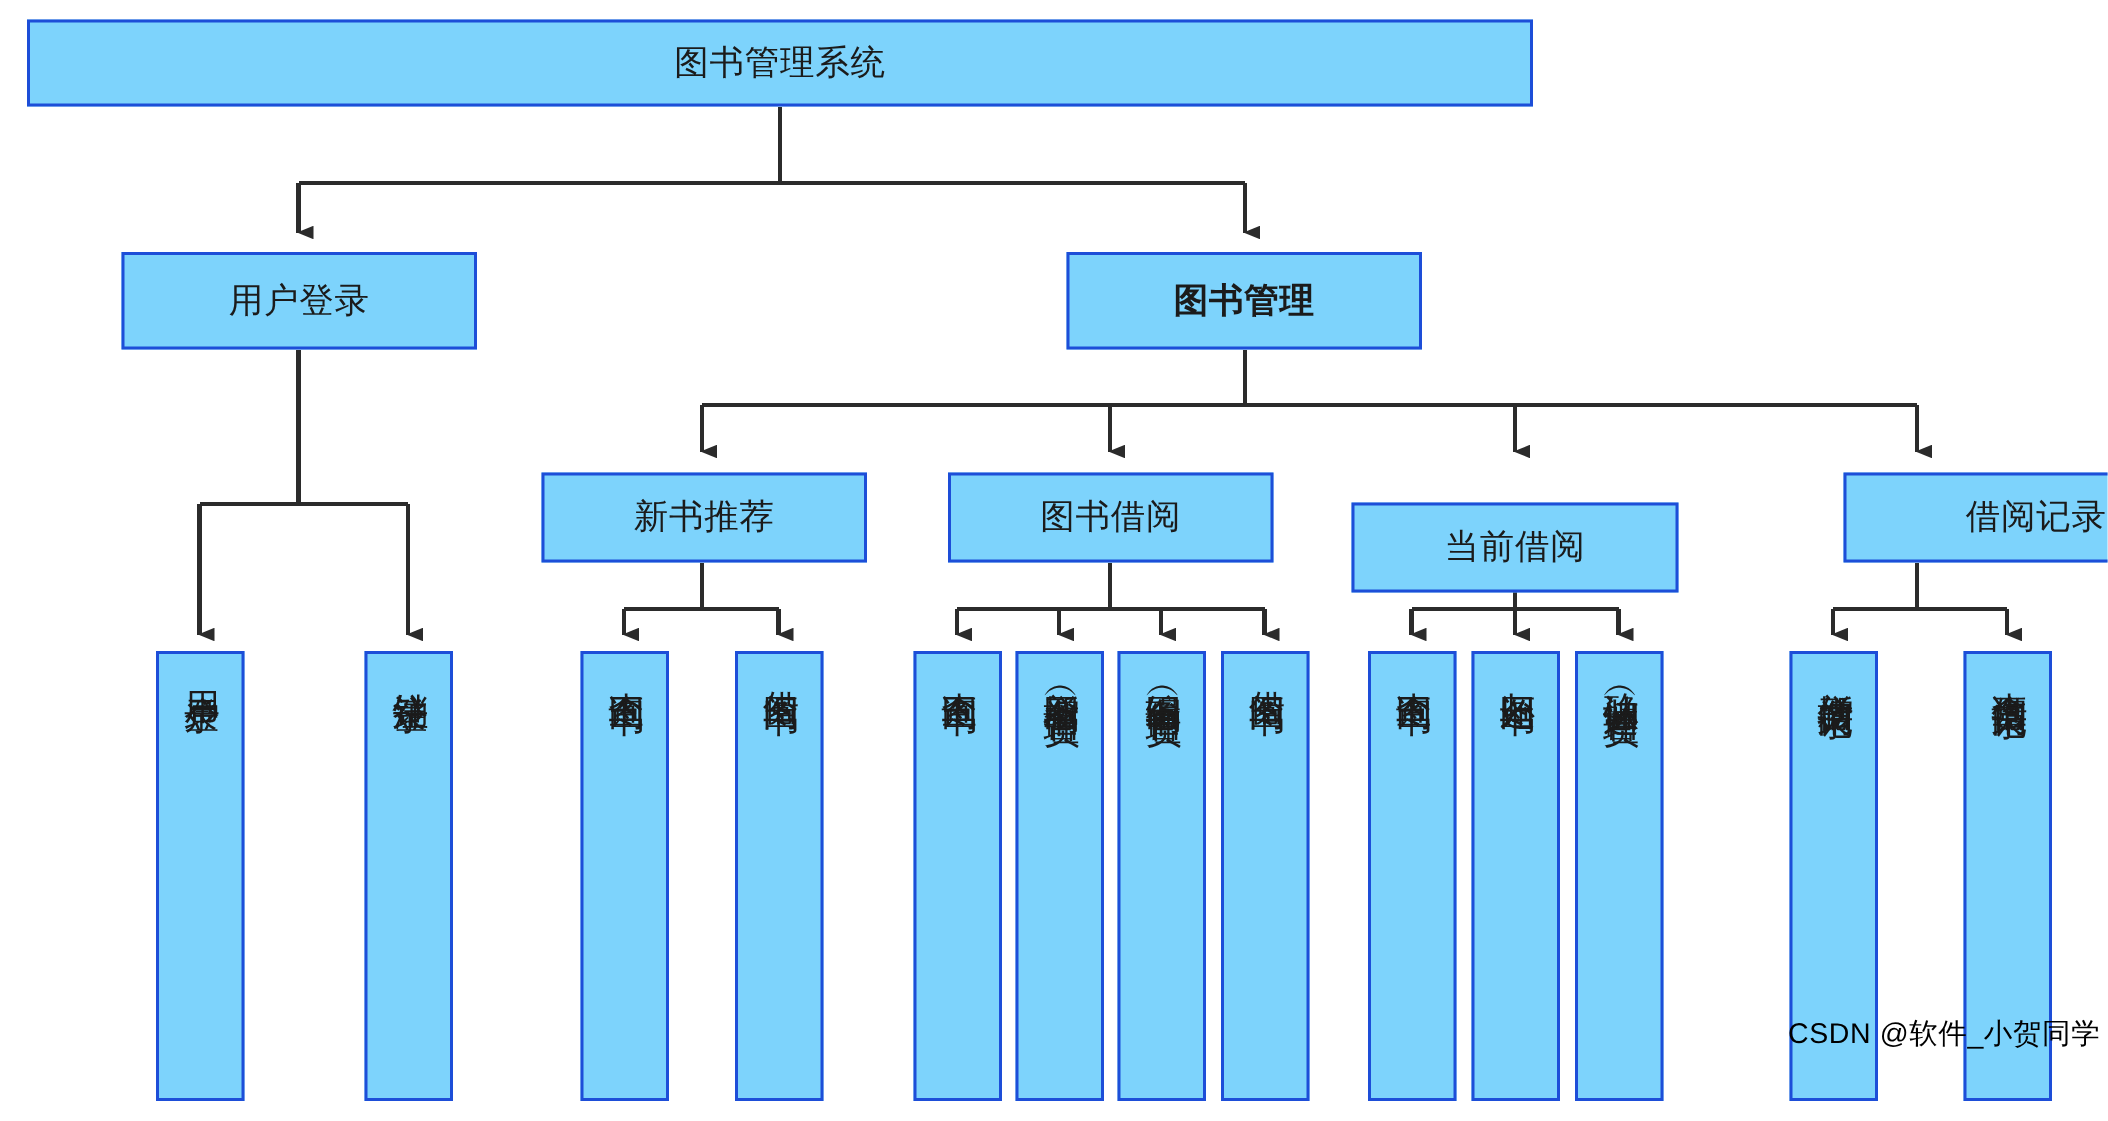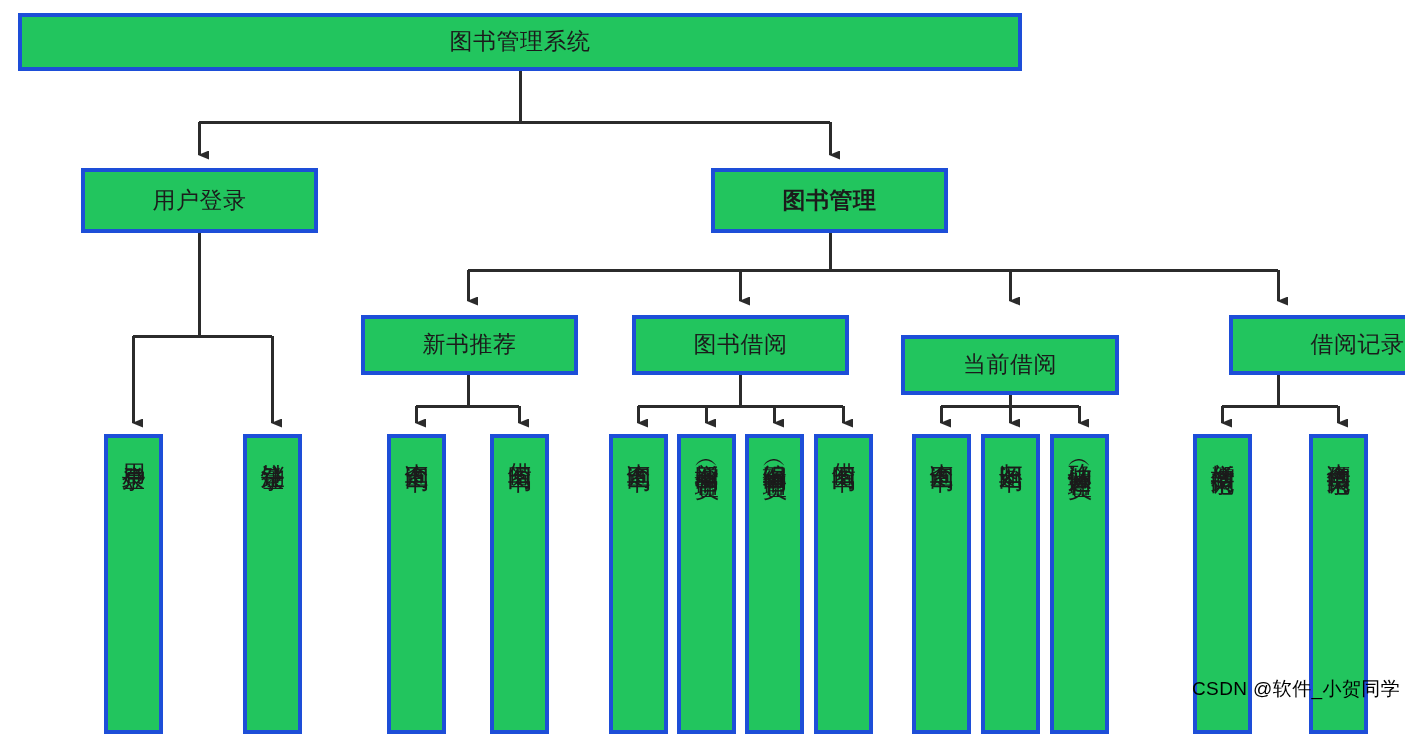--- a/index.html
+++ b/index.html
@@ -22,22 +22,22 @@
   #diagram-svg {
     position: absolute;
     top: 0;
     left: 0;
     width: 1405px;
     height: 747px;
   }
   .node-box {
     position: absolute;
     box-sizing: border-box;
-    background: #22c55e;
-    border: 4px solid #1d4ed8;
+    background: #7dd3fc;
+    border: 2px solid #1d4ed8;
     display: flex;
     align-items: center;
     justify-content: center;
     overflow: hidden;
   }
   .node-label-h {
     font-size: 23px;
     line-height: 1.1;
     color: #1b1b1b;
     letter-spacing: 0.5px;

